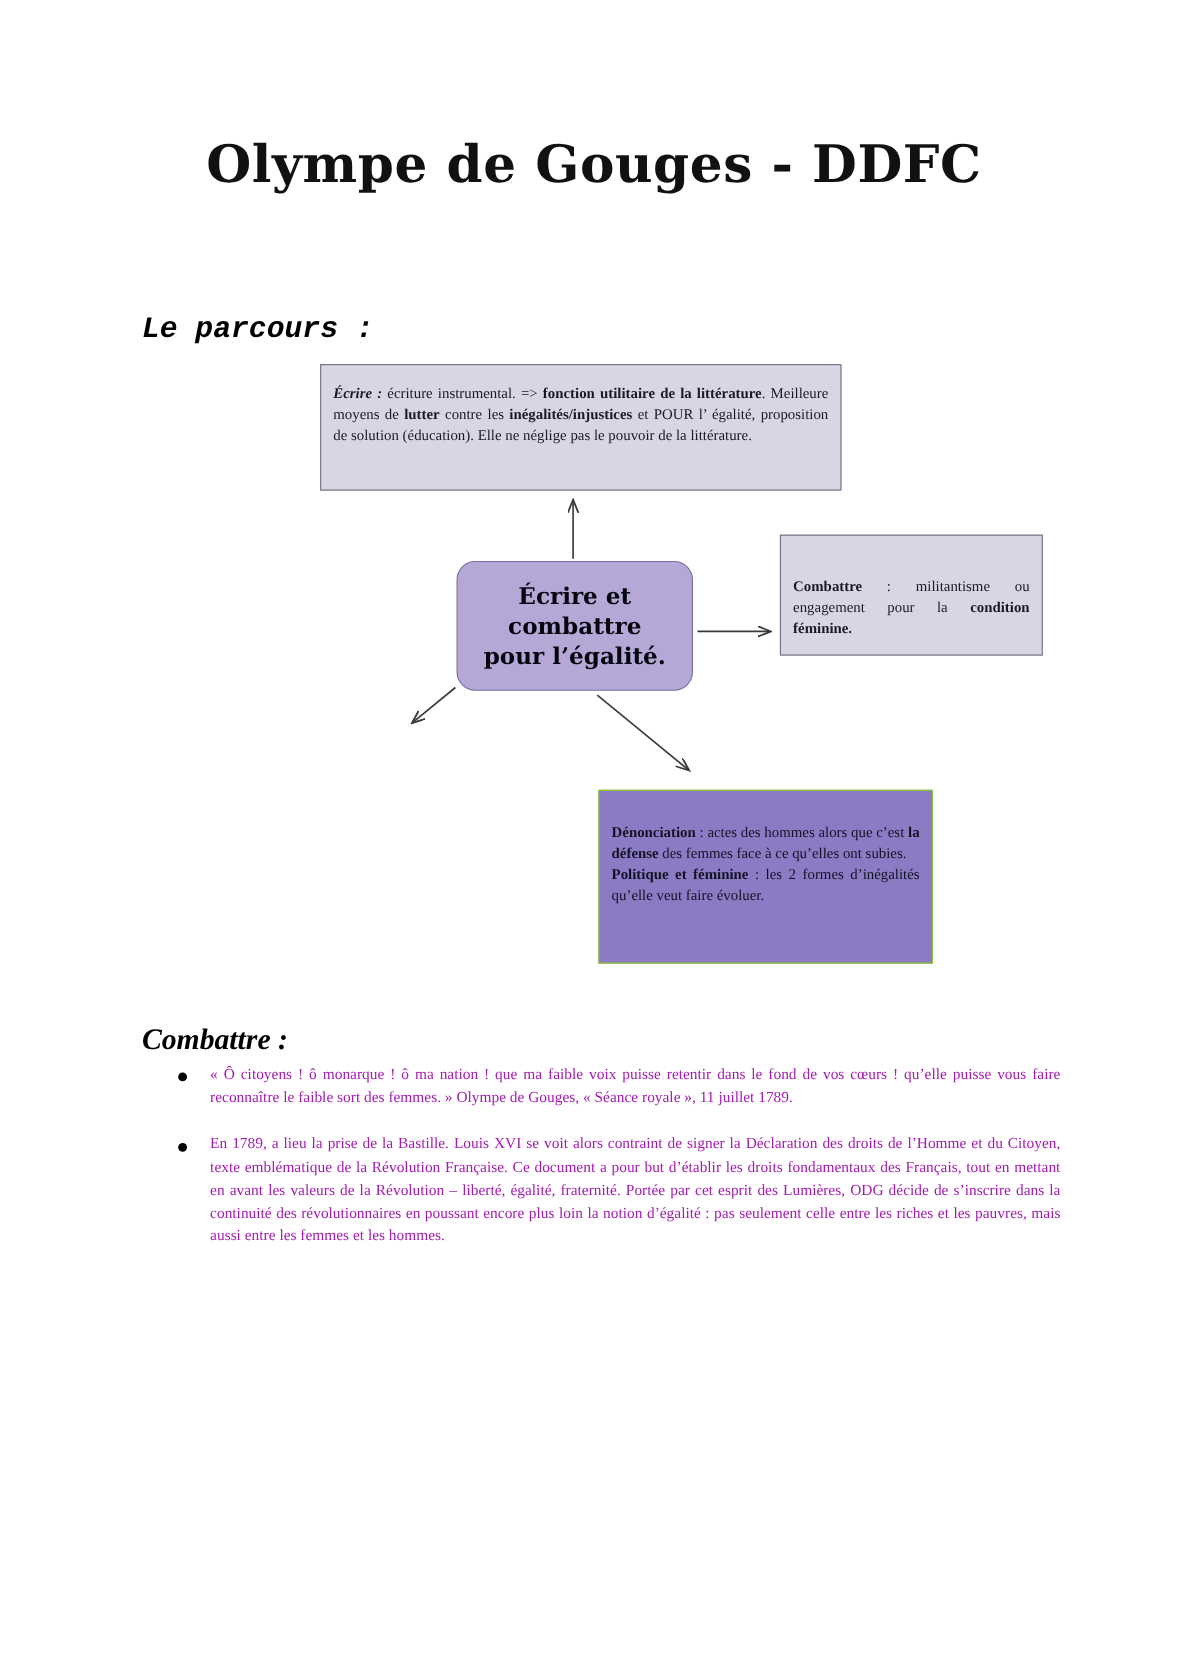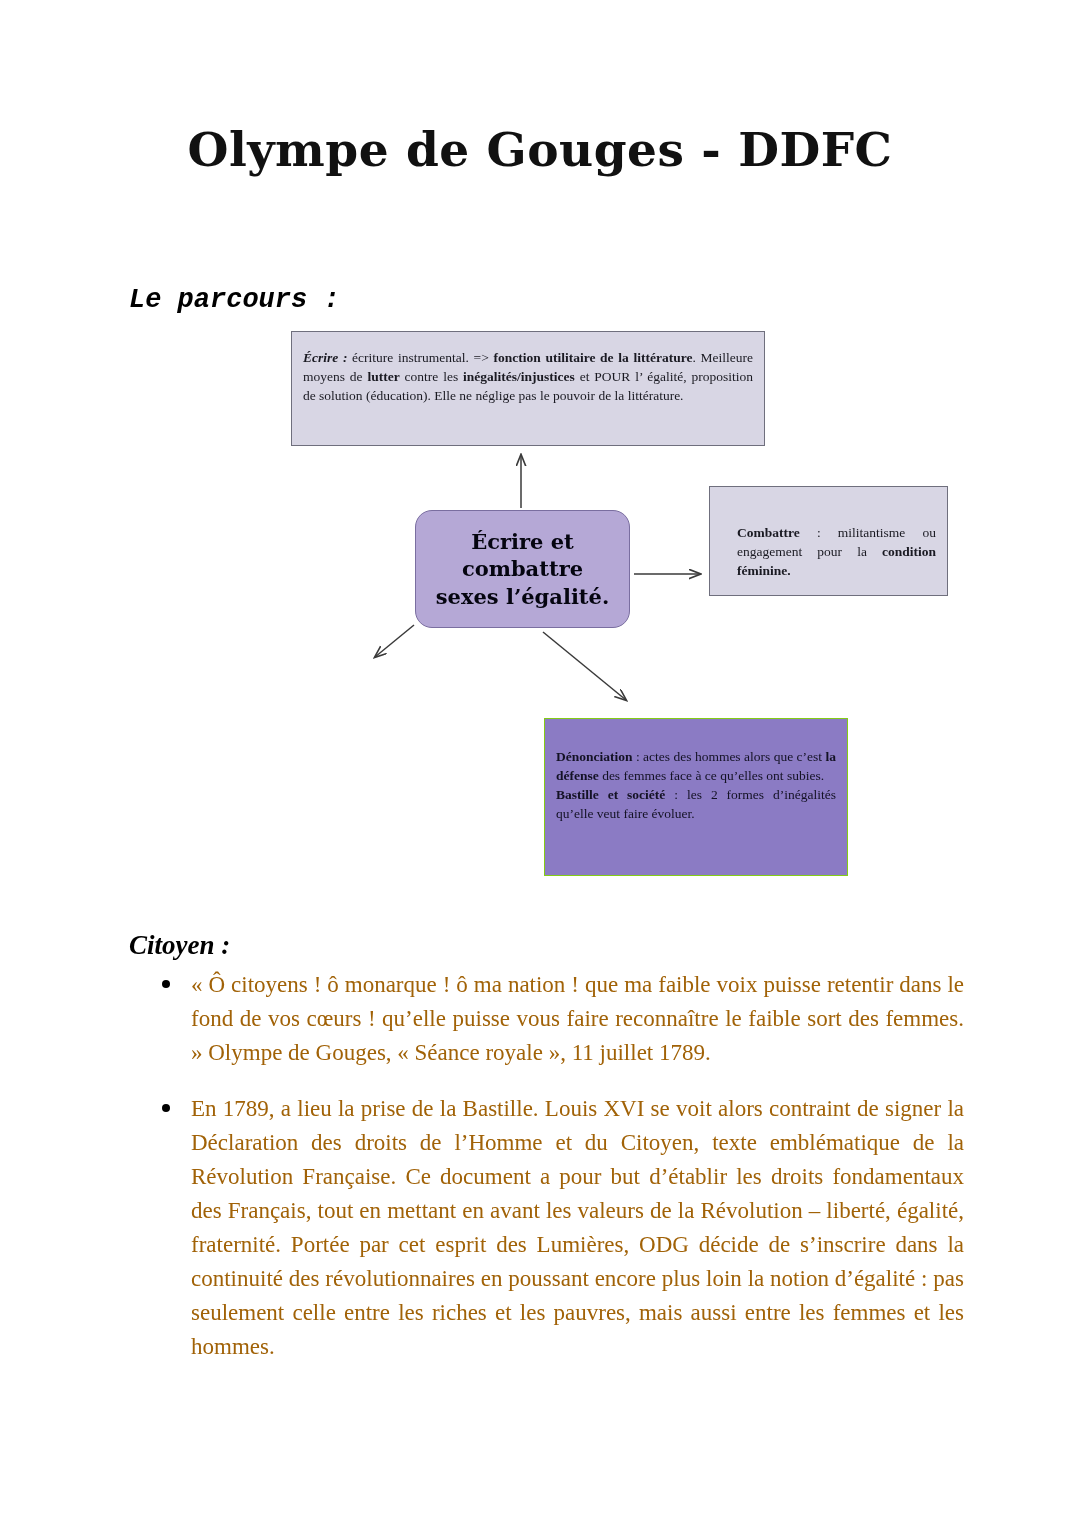--- a/index.html
+++ b/index.html
@@ -81,21 +81,21 @@
   #box-ecrire .inner { top: 16px; }
 
   #box-egalite {
     left: 134px; top: 536px; width: 234px; height: 174px;
   }
   #box-egalite .inner { top: 10px; }
 
   #box-combattre {
     left: 709px; top: 486px; width: 239px; height: 110px;
   }
-  #box-combattre .inner { top: 36px; margin-left: 16px; }
+  #box-combattre .inner { top: 36px; }
 
   #box-denonciation {
     left: 544px; top: 718px; width: 304px; height: 158px;
     background: #8b7bc4;
     border: 1px solid #84cc16;
     color: #141225;
   }
   #box-denonciation .inner { top: 28px; }
 
   #box-center {
@@ -130,25 +130,25 @@
     top: 968px;
     width: 835px;
     margin: 0;
     padding: 0;
     list-style: none;
   }
   .bullet-item {
     position: relative;
     padding-left: 62px;
     margin-bottom: 22px;
-    font-size: 23px;
+    font-size: 14px;
     line-height: 1.48;
     text-align: justify;
     text-justify: inter-word;
-    color: #a16207;
+    color: #a21caf;
   }
   .bullet-item:last-child { margin-bottom: 10px; }
   .bullet-dot {
     position: absolute;
     left: 33px;
     top: 0.52em;
     width: 8px;
     height: 8px;
     background: #000000;
     border-radius: 50%;
@@ -191,33 +191,33 @@
 
   <div class="dbox" id="box-combattre">
     <div class="inner">
       <b>Combattre</b> : militantisme ou engagement pour la <b>condition féminine.</b>
     </div>
   </div>
 
   <div class="dbox" id="box-denonciation">
     <div class="inner">
       <b>Dénonciation</b> : actes des hommes alors que c’est <b>la défense</b> des femmes face à ce qu’elles ont subies.<br>
-      <b>Bastille et société</b> : les 2 formes d’inégalités qu’elle veut faire évoluer.
+      <b>Politique et féminine</b> : les 2 formes d’inégalités qu’elle veut faire évoluer.
     </div>
   </div>
 
   <div id="box-center">
     <div>
       <span>Écrire et combattre</span><br>
-      <span>sexes l’égalité.</span>
+      <span>pour l’égalité.</span>
     </div>
   </div>
 </div>
 
-<div class="section-heading" id="heading-accroche">Citoyen :</div>
+<div class="section-heading" id="heading-accroche">Combattre :</div>
 
 <ul class="bullet-list">
   <li class="bullet-item">
     <span class="bullet-dot"></span>
     <span>« Ô citoyens ! ô monarque ! ô ma nation ! que ma faible voix puisse retentir dans le fond de vos cœurs ! qu’elle puisse vous faire reconnaître le faible sort des femmes. » Olympe de Gouges, « Séance royale  », 11 juillet 1789.</span>
   </li>
   <li class="bullet-item">
     <span class="bullet-dot"></span>
     <span>En 1789, a lieu la prise de la Bastille. Louis XVI se voit alors contraint de signer la Déclaration des droits de l’Homme et du Citoyen, texte emblématique de la Révolution Française. Ce document a pour but d’établir les droits fondamentaux des Français, tout en mettant en avant les valeurs de la Révolution – liberté, égalité, fraternité. Portée par cet esprit des Lumières, ODG décide de s’inscrire dans la continuité des révolutionnaires en poussant encore plus loin la notion d’égalité : pas seulement celle entre les riches et les pauvres, mais aussi entre les femmes et les hommes.</span>
   </li>

